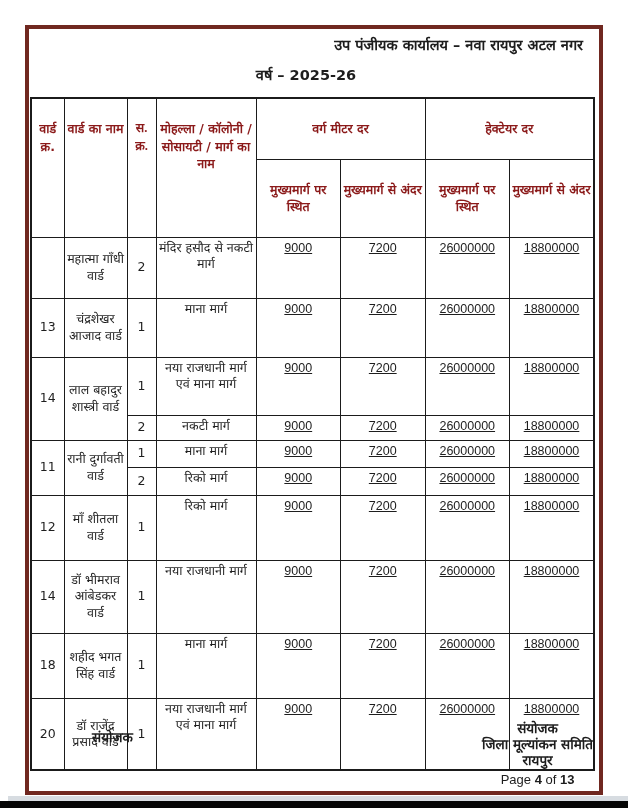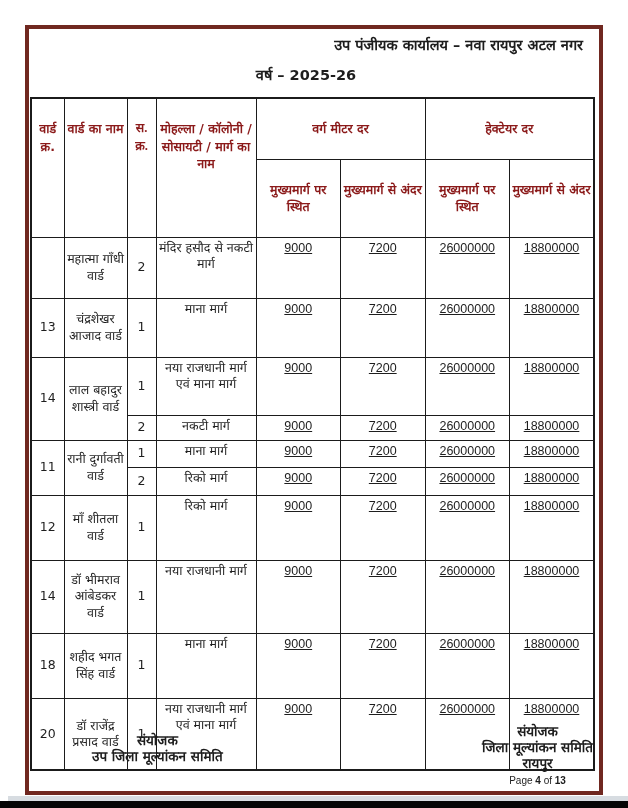--- a/index.html
+++ b/index.html
@@ -49,21 +49,21 @@
   td.cont { border-top:none; }
 
   .footer {
     position:absolute; left:8px; bottom:4px; width:100%;
     display:flex; justify-content:space-between;
     font-weight:bold; font-size:13.5px; line-height:1.18;
   }
   .f-left  { margin-left:55px; text-align:center; margin-top:9px; }
   .f-right { margin-right:14px; text-align:center; }
   .page-line {
-    font-weight:normal; font-size:10px; margin-top:3px;
+    font-weight:normal; font-size:13px; margin-top:3px;
     font-family:"Liberation Sans","DejaVu Sans",sans-serif;
   }
   .page-line b { font-weight:bold; }
 
   .strip-grey  { position:absolute; left:8px; right:0; top:796px; height:6px; background:#d7dce1; }
   .strip-black { position:absolute; left:0; right:0; top:801px; height:7px; background:#050505; }
 </style>
 </head>
 <body>
 
@@ -187,21 +187,20 @@
           <td class="num">7200</td>
           <td class="num">26000000</td>
           <td class="num">18800000</td>
         </tr>
       </tbody>
   </table>
 
   <div class="footer">
     <div class="f-left">
       <div>संयोजक</div>
-      <div>उप जिला मूल्यांकन समिति</div>
     </div>
     <div class="f-right">
       <div>संयोजक</div>
       <div>जिला मूल्यांकन समिति</div>
       <div>रायपुर</div>
       <div class="page-line">
         <span>Page</span>
         <b>4</b>
         <span>of</span>
         <b>13</b>

